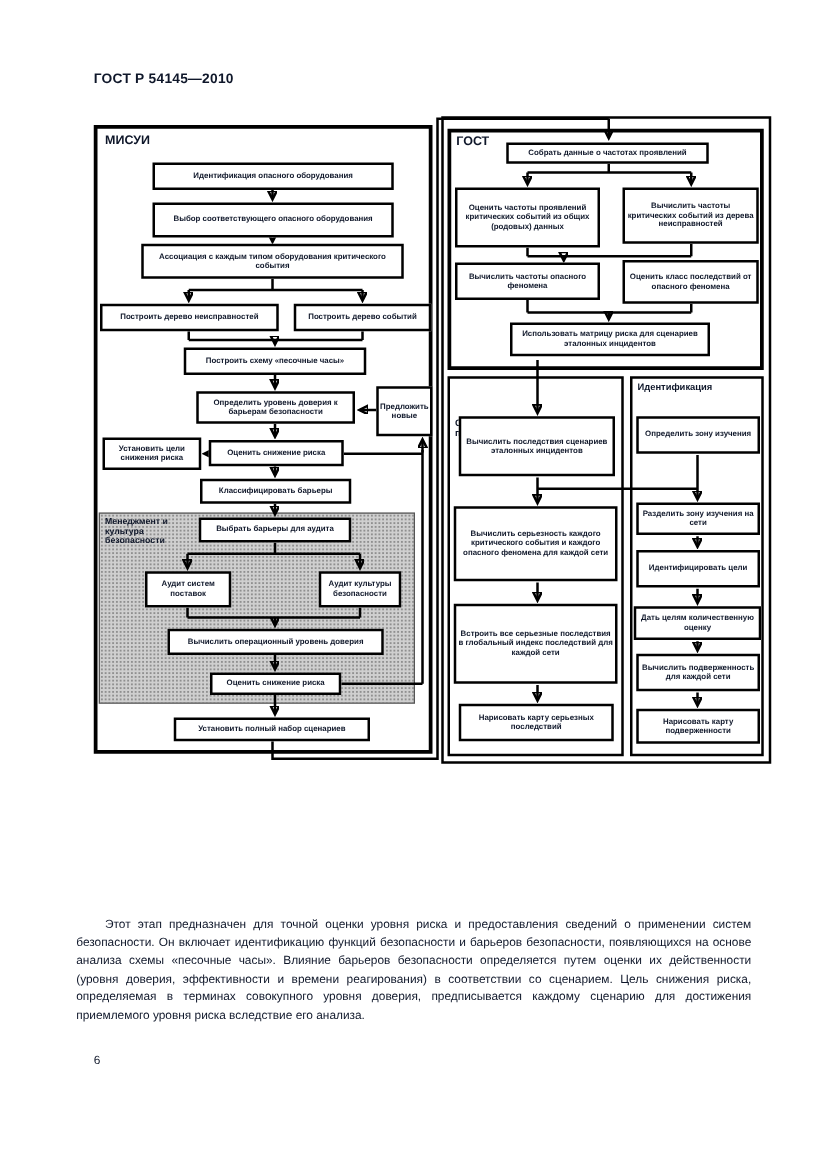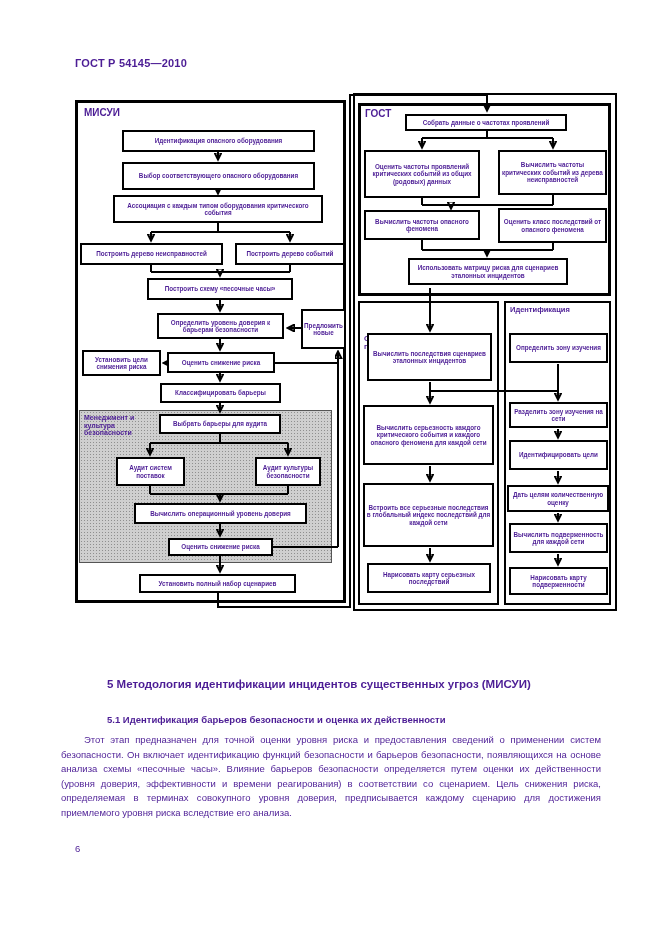--- a/index.html
+++ b/index.html
@@ -1,17 +1,17 @@
 <!DOCTYPE html>
 <html><head>
 <meta charset="utf-8">
 <style>
   html,body{margin:0;padding:0;background:#fff;}
   .page{position:relative;width:661px;height:935px;background:#fff;
-        font-family:"Liberation Sans",sans-serif;color:#4c1d95;overflow:hidden;}
+        font-family:"Liberation Sans",sans-serif;color:#0f172a;overflow:hidden;}
   .hdr{position:absolute;left:75px;top:57px;font-size:11px;font-weight:bold;letter-spacing:.2px;}
   
   .diagram{position:absolute;left:0;top:0;width:575px;height:620px;padding-left:39px;}
   .panel{position:absolute;border:3px solid #000;box-sizing:border-box;background:transparent;z-index:1;}
   .panel.thin{border-width:2px;}
   .outer{position:absolute;border:2px solid #000;box-sizing:border-box;z-index:0;}
   .plabel{position:absolute;font-weight:bold;font-size:9px;line-height:1.1;z-index:3;}
   .shade{position:absolute;background-color:#cfcfcf;
          background-image:radial-gradient(#8f8f8f .7px,transparent .8px);
          background-size:3px 3px;z-index:1;box-sizing:border-box;border:1px solid #555;}
@@ -133,18 +133,16 @@
 
     <div class="fbox" style="left:509px;top:333px;width:99px;height:30px;">Определить зону изучения</div>
     <div class="fbox" style="left:509px;top:402px;width:99px;height:26px;">Разделить зону изучения на сети</div>
     <div class="fbox" style="left:509px;top:440px;width:99px;height:30px;">Идентифицировать цели</div>
     <div class="fbox" style="left:507px;top:485px;width:102px;height:27px;">Дать целям количественную оценку</div>
     <div class="fbox" style="left:509px;top:523px;width:99px;height:30px;">Вычислить подверженность для каждой сети</div>
     <div class="fbox" style="left:509px;top:567px;width:99px;height:28px;">Нарисовать карту подверженности</div>
   </div>
 
 
-  <div class="h5">5  Методология идентификации инцидентов существенных угроз (МИСУИ)</div>
-  <div class="h51">5.1  Идентификация барьеров безопасности и оценка их действенности</div>
   <div class="body-par">Этот этап предназначен для точной оценки уровня риска и предоставления сведений о применении систем безопасности. Он включает идентификацию функций безопасности и барьеров безопасности, появляющихся на основе анализа схемы «песочные часы». Влияние барьеров безопасности определяется путем оценки их действенности (уровня доверия, эффективности и времени реагирования) в соответствии со сценарием. Цель снижения риска, определяемая в терминах совокупного уровня доверия, предписывается каждому сценарию для достижения приемлемого уровня риска вследствие его анализа.</div>
 
   <div class="pgnum">6</div>
 </div>
 
 </body></html>

